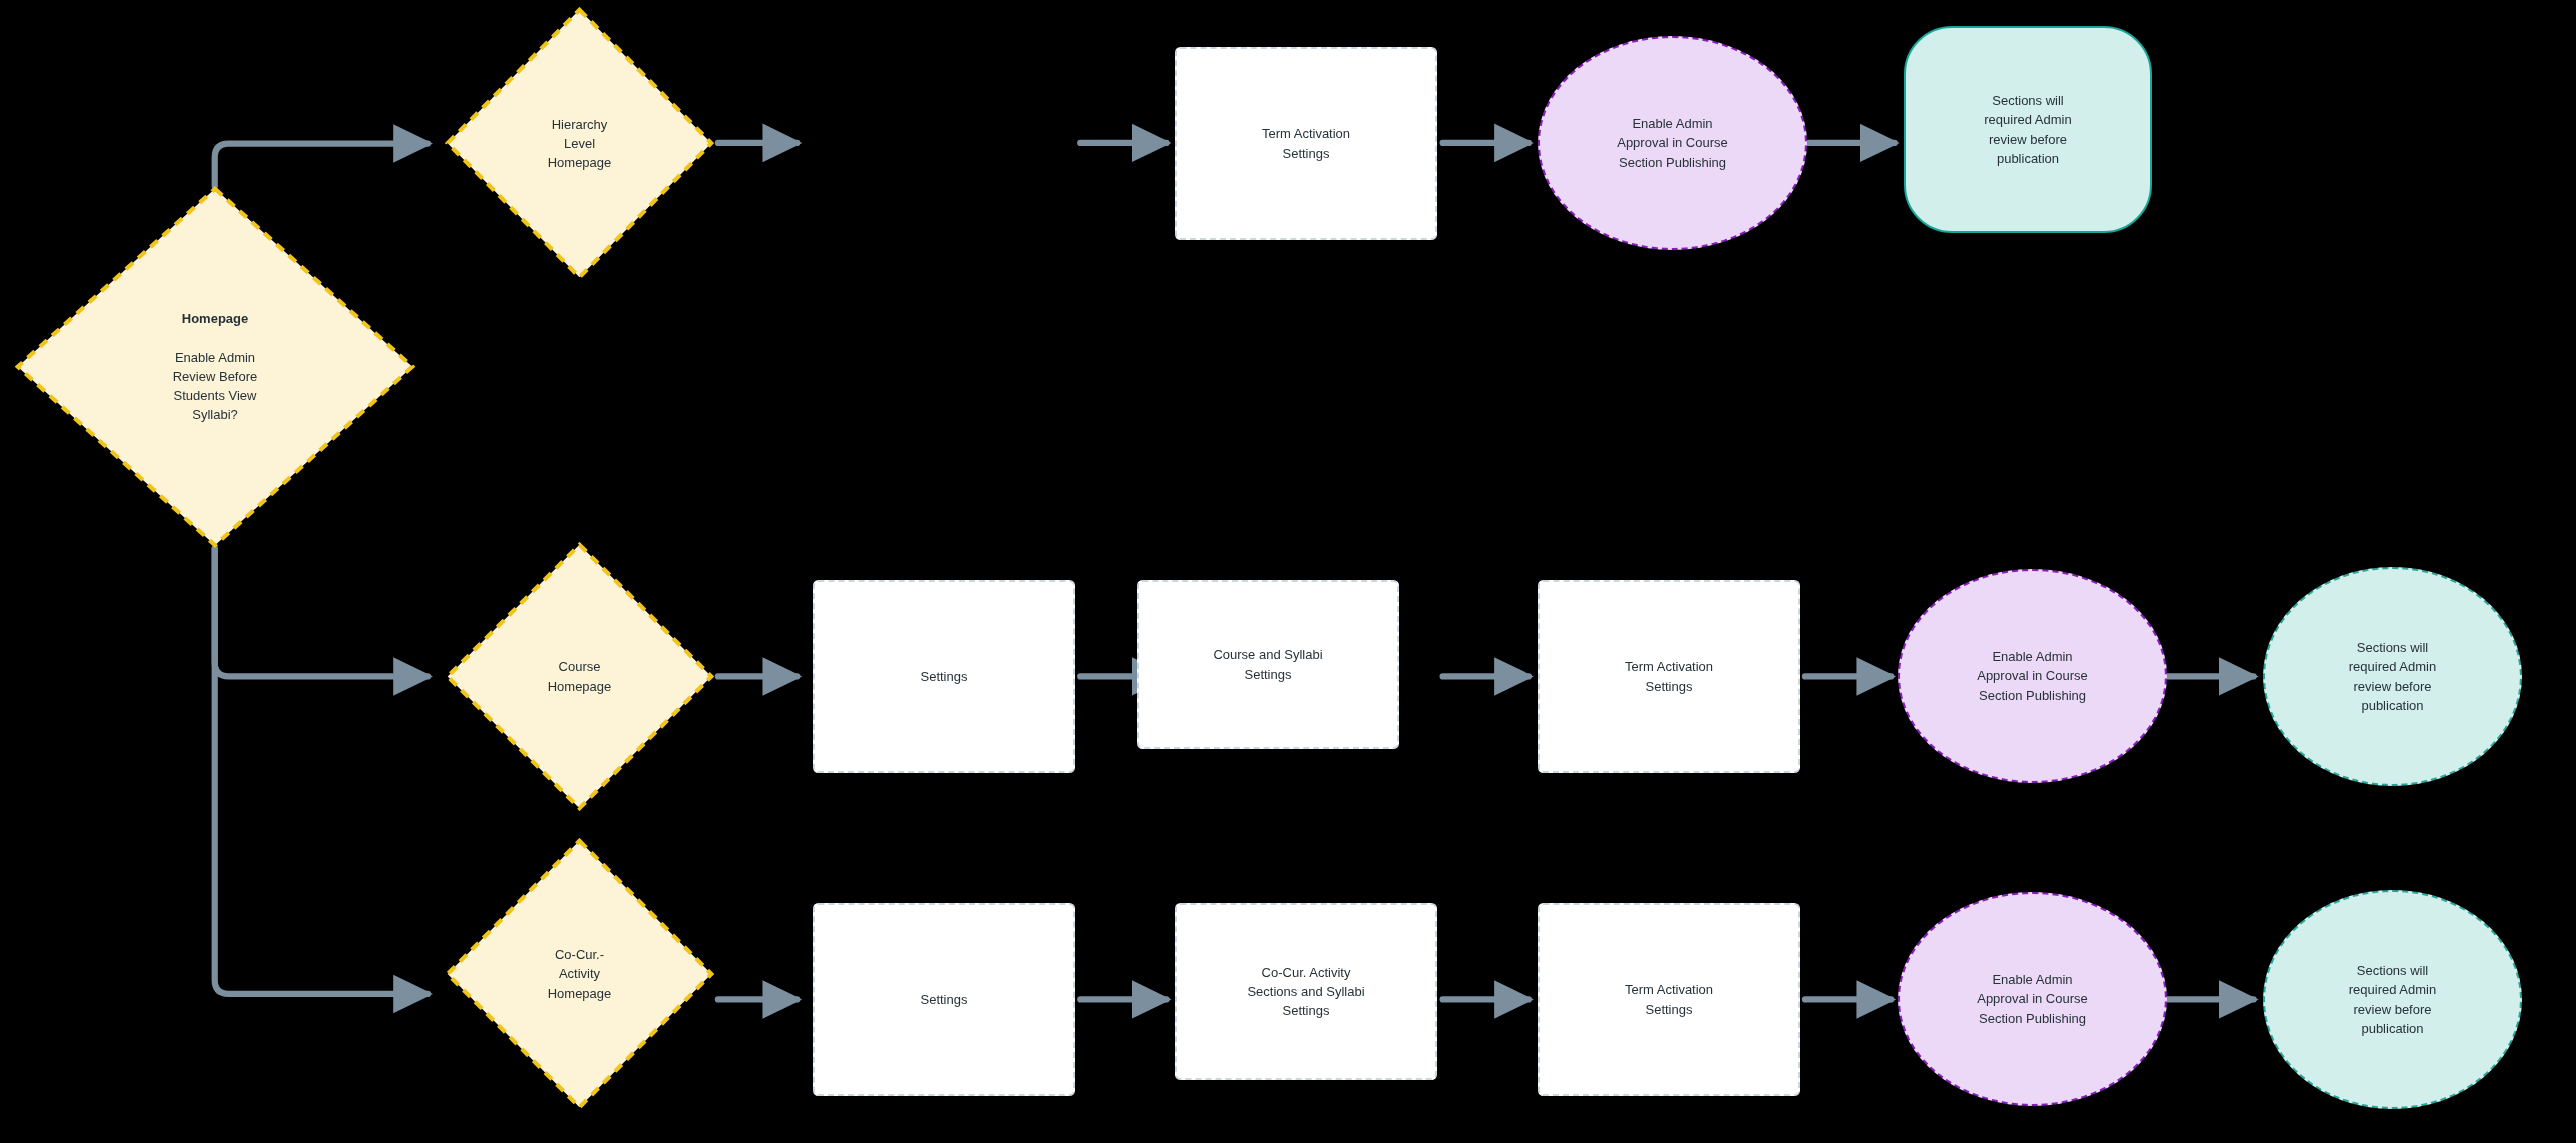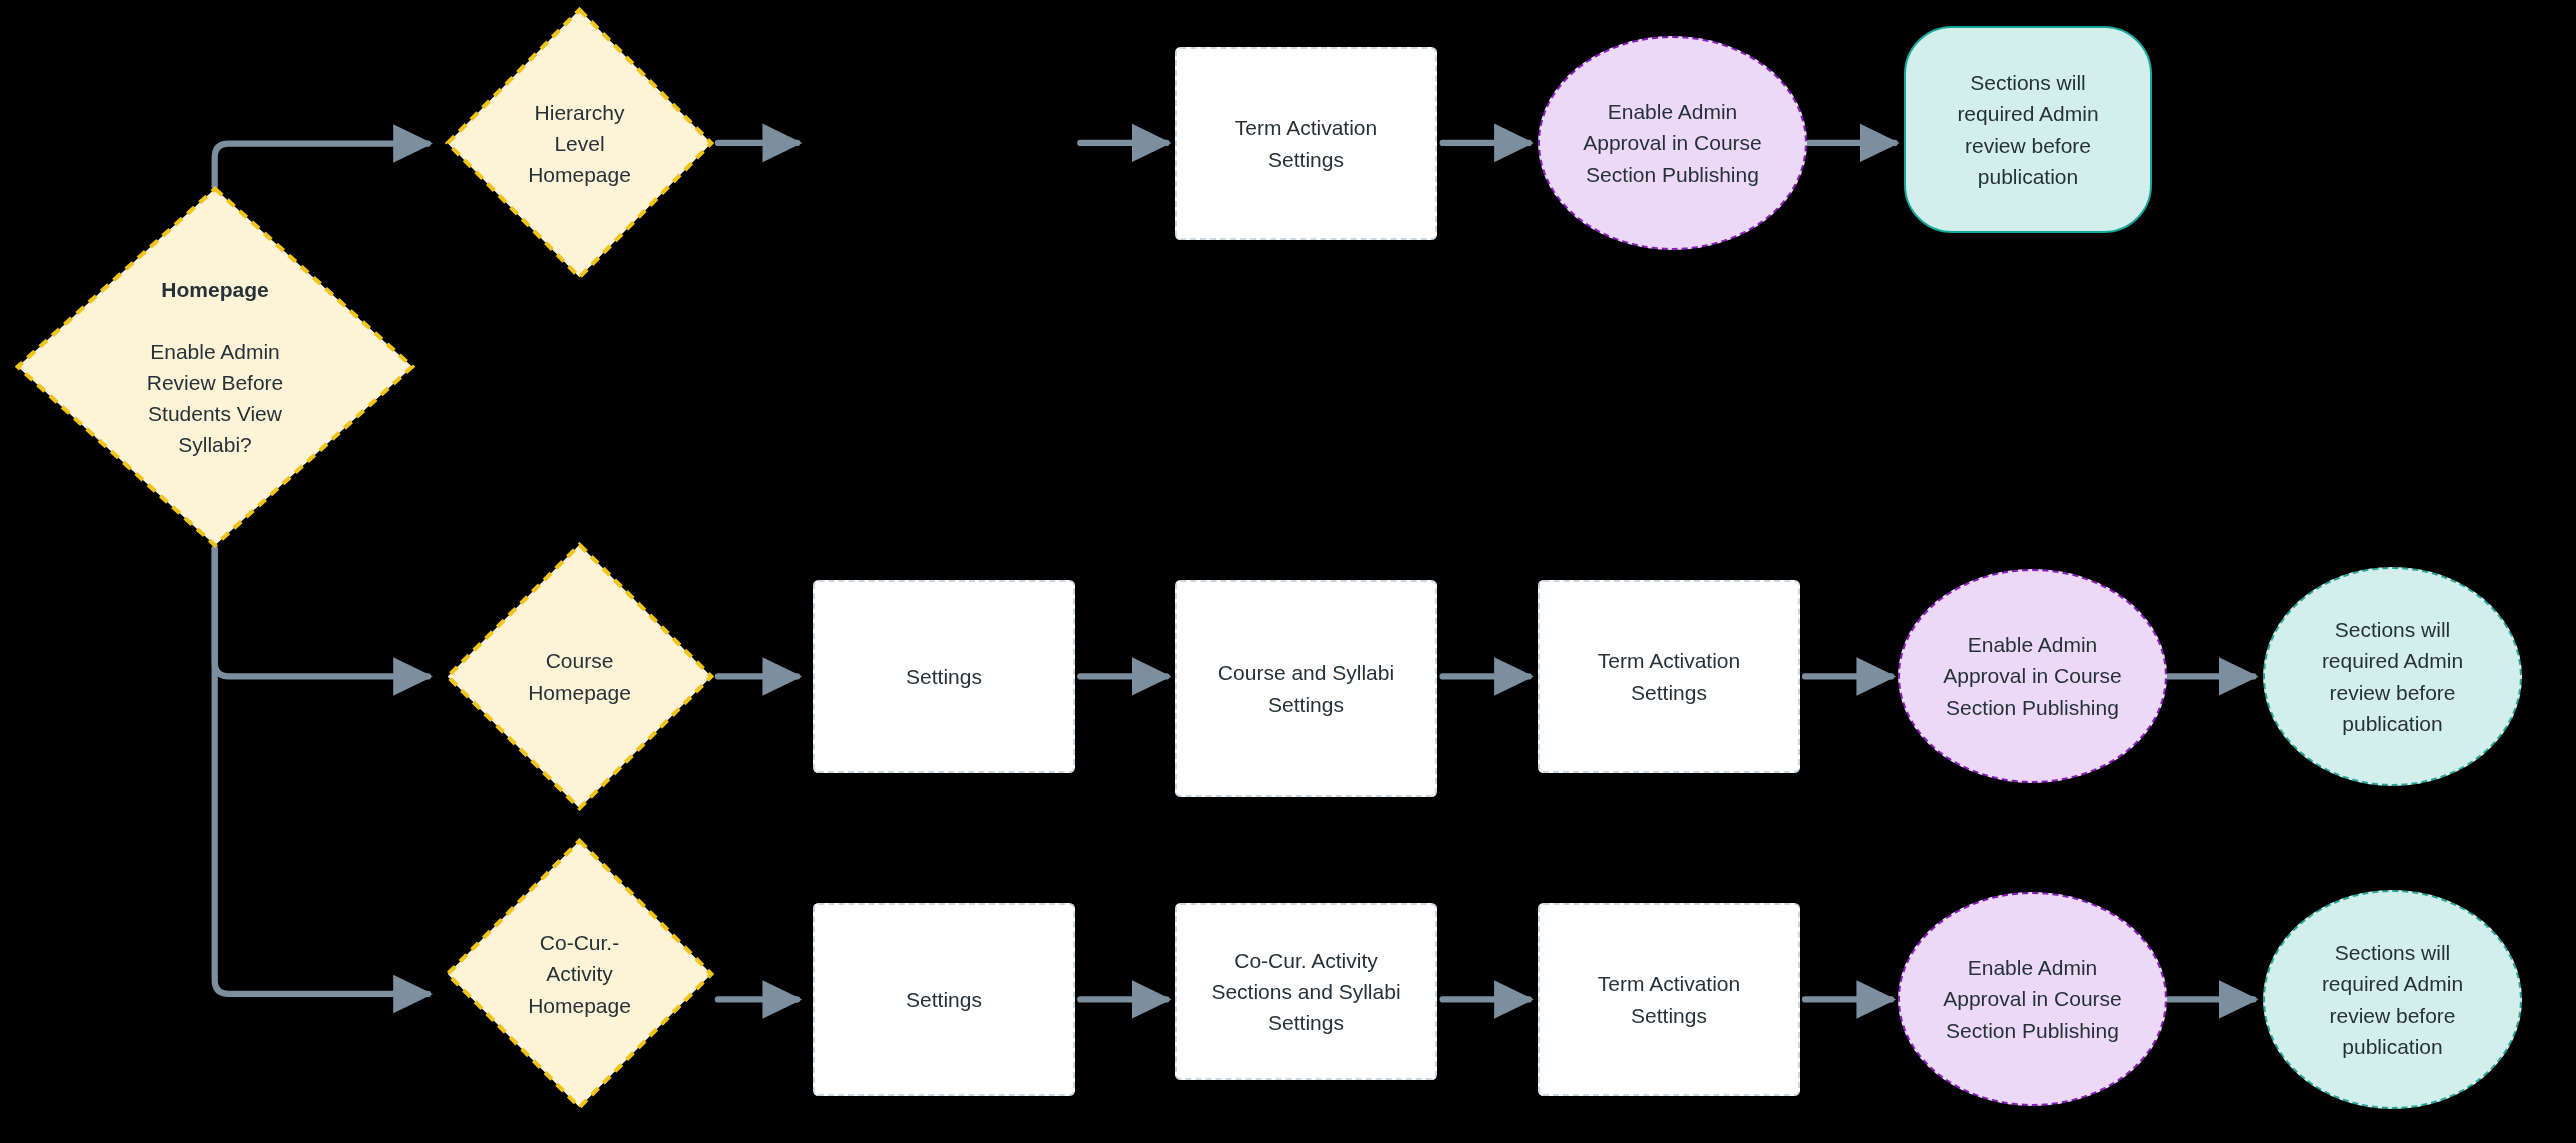--- a/index.html
+++ b/index.html
@@ -24,21 +24,21 @@
     pointer-events: none;
   }
   .node {
     position: absolute;
     box-sizing: border-box;
     display: flex;
     align-items: center;
     justify-content: center;
     text-align: center;
     color: #263238;
-    font-size: 21px;
+    font-size: 13px;
     line-height: 1.48;
   }
   .node .label {
     width: 100%;
     padding: 0 7px;
     white-space: pre-line;
   }
   
   .diamond {
     background: transparent;
@@ -162,21 +162,21 @@
       <polygon points="195,4 386,195 195,386 4,195" fill="#fdf3d7" stroke="#f0c419" stroke-width="6" stroke-dasharray="14 10"></polygon>
     </svg>
     <div class="label">Course
 Homepage</div>
   </div>
 
   <div class="node rect" style="left:813px; top:580px; width:262px; height:193px;">
     <div class="label">Settings</div>
   </div>
 
-  <div class="node rect" style="left:1175px; top:580px; width:262px; height:217px;">
+  <div class="node rect" style="left:1137px; top:580px; width:262px; height:169px;">
     <div class="label">Course and Syllabi
 Settings</div>
   </div>
 
   <div class="node rect" style="left:1538px; top:580px; width:262px; height:193px;">
     <div class="label">Term Activation
 Settings</div>
   </div>
 
   <div class="node ellipse-purple" style="left:1898px; top:569px; width:269px; height:214px;">

